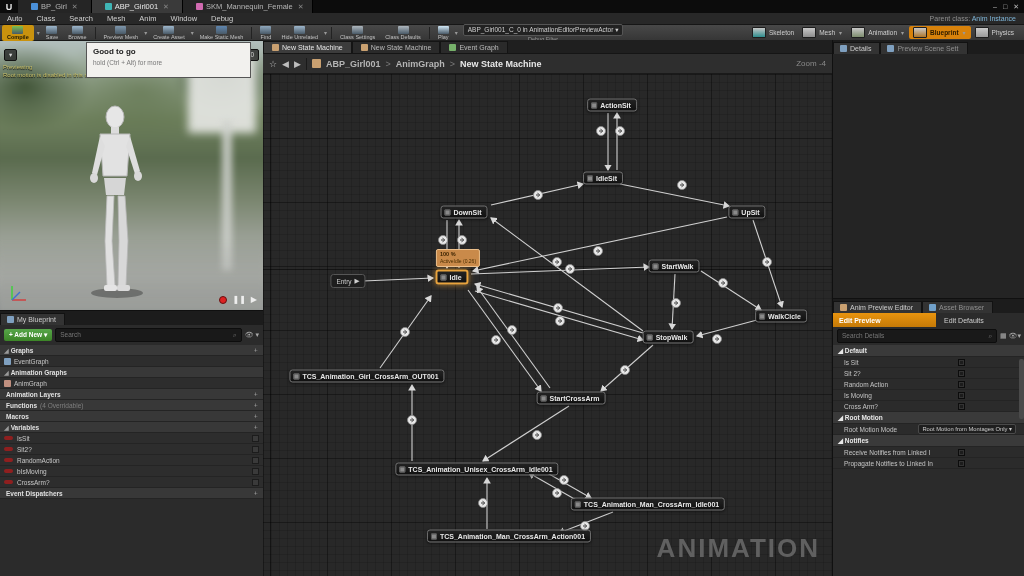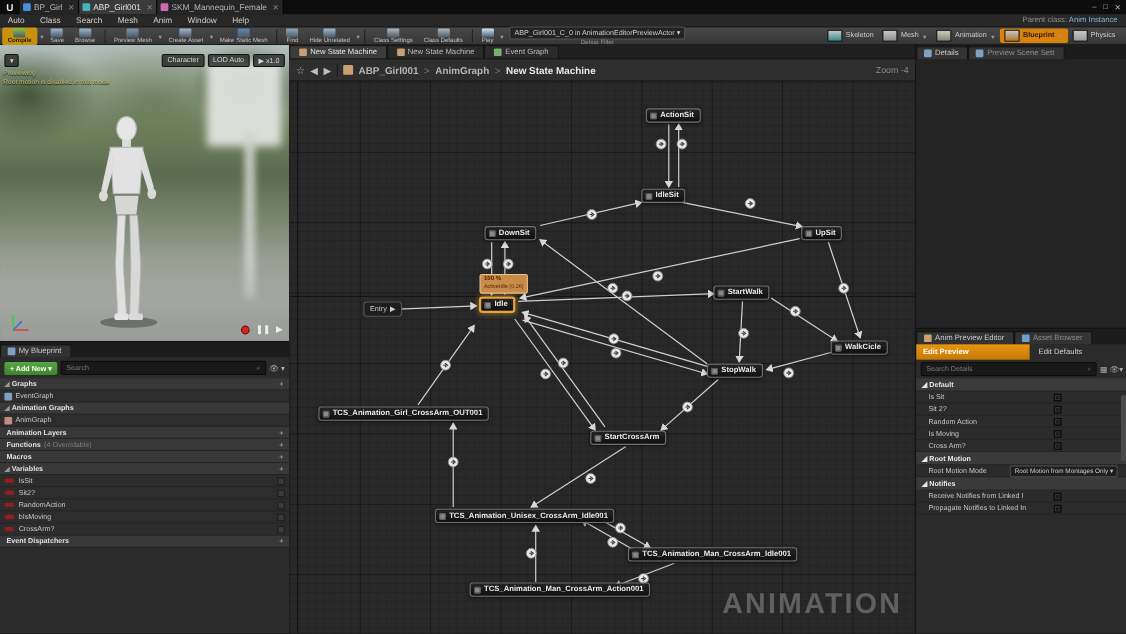--- a/index.html
+++ b/index.html
@@ -2,21 +2,21 @@
 <html><head>
 <meta charset="utf-8">
 <style>
   * { margin:0; padding:0; box-sizing:border-box; font-family:"Liberation Sans", sans-serif; }
   html,body { width:1024px; height:576px; background:#1a1a1a; overflow:hidden; }
   #root { position:relative; width:1024px; height:576px; background:#1a1a1a; font-size:8px; color:#cfcfcf; }
 
   
   .titlebar { position:absolute; left:0; top:0; width:1024px; height:13px; background:#0c0c0c; display:flex; align-items:stretch; }
   .ulogo { width:18px; display:flex; align-items:center; justify-content:center; color:#e8e8e8; font-weight:bold; font-size:9px; }
-  .doctab { display:flex; align-items:center; gap:3px; padding:0 3px; background:#252525; border-right:1px solid #000; font-size:7.5px; color:#b5b5b5; max-width:130px; white-space:nowrap; }
+  .doctab { display:flex; align-items:center; gap:3px; padding:0 13px; background:#252525; border-right:1px solid #000; font-size:7.5px; color:#b5b5b5; max-width:130px; white-space:nowrap; }
   .doctab.active { background:#3a3a3a; color:#e8e8e8; }
   .doctab .ticon { width:7px; height:7px; border-radius:1px; flex:none; }
   .doctab .tclose { color:#888; font-size:7px; margin-left:2px; }
   .winbtns { margin-left:auto; display:flex; align-items:center; gap:6px; padding-right:5px; color:#bbb; font-size:7px; }
 
   
   .menubar { position:absolute; left:0; top:13px; width:1024px; height:12px; background:#282828; display:flex; align-items:center; border-bottom:1px solid #161616; }
   .menu-item { padding:0 7px; font-size:7.5px; color:#cfcfcf; }
   .parentclass { margin-left:auto; padding-right:8px; font-size:7px; color:#8f8f8f; }
   .parentclass b { color:#7fb6d9; font-weight:normal; }
@@ -166,21 +166,21 @@
   </div>
 
   <div class="menubar">
     <div id="menu-items" style="display:flex;">
         <div class="menu-item">Auto</div>
         <div class="menu-item">Class</div>
         <div class="menu-item">Search</div>
         <div class="menu-item">Mesh</div>
         <div class="menu-item">Anim</div>
         <div class="menu-item">Window</div>
-        <div class="menu-item">Help</div>
+        <div class="menu-item">Debug</div>
       </div>
     <div class="parentclass">
       <span>Parent class:</span> <b>Anim Instance</b>
     </div>
   </div>
 
   <div class="toolbar">
     <div id="toolbar-left" style="display:flex;align-items:center;">
         <div class="tbtn compile">
           <span class="ic" style="background:linear-gradient(#7ec14d,#4a5a68)"></span>
@@ -260,20 +260,24 @@
           <span class="lb">Blueprint</span>
           <span class="caret">▾</span>
         </div>
         <div class="rbtn">
           <span class="thumb" style="background:linear-gradient(#c8c8c8,#9a9a9a)"></span>
           <span class="lb">Physics</span>
         </div>
       </div>
   </div>
 
+  <div class="tooltip">
+    <div class="tt1">Good to go</div>
+    <div class="tt2">hold (Ctrl + Alt) for more</div>
+  </div>
 
   <div class="viewport">
     <div class="vp-photo"></div>
     <div class="vp-struct"></div>
     <div class="vp-pole"></div>
     <div class="vp-ground"></div>
 
     <svg width="110" height="200" viewBox="0 0 110 200" style="position:absolute;left:60px;top:60px;z-index:3;">
       <ellipse cx="57" cy="192" rx="26" ry="5" fill="rgba(0,0,0,0.30)"></ellipse>
       <ellipse cx="55" cy="16" rx="9" ry="11" fill="#e6e6e6" stroke="#b5b5b5" stroke-width="1"></ellipse>

